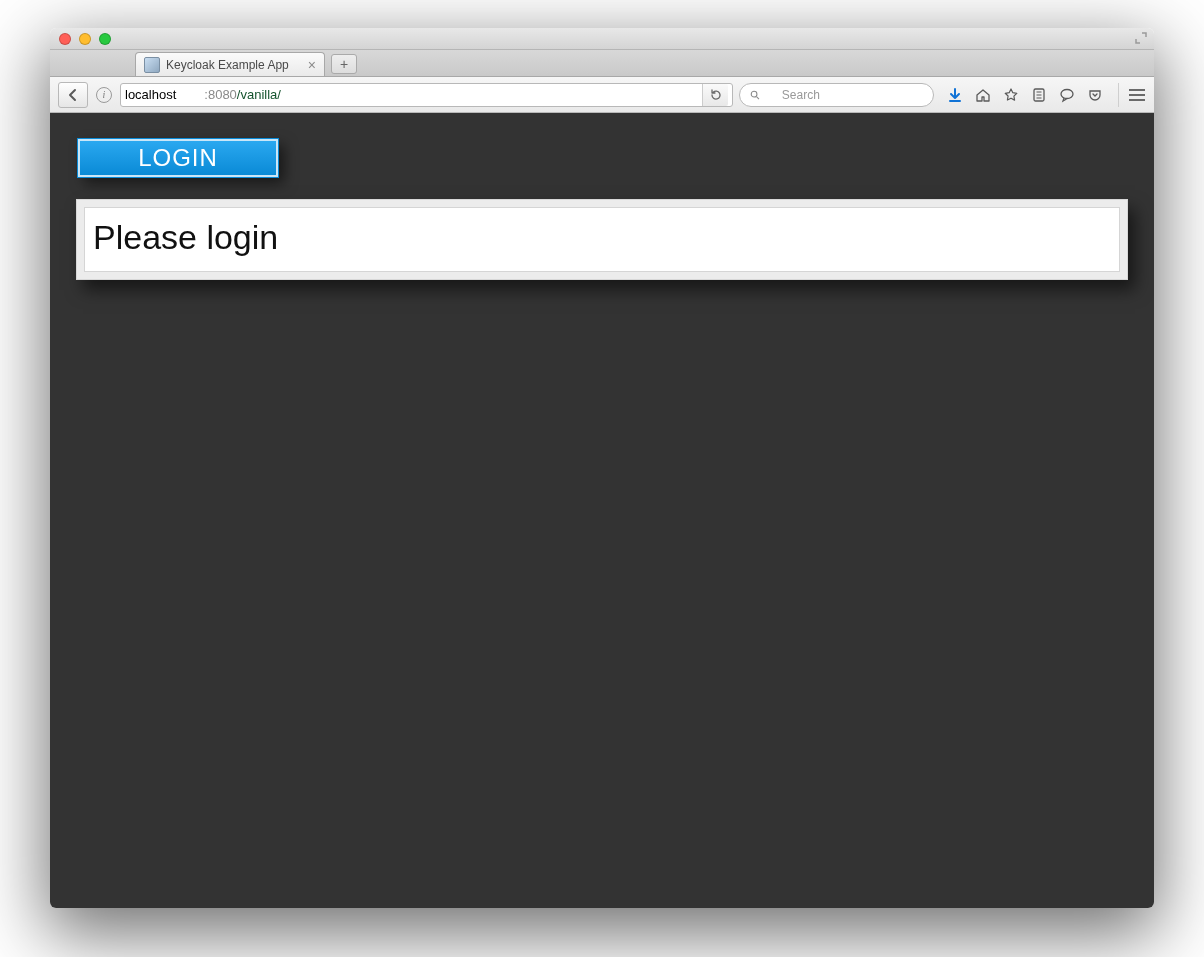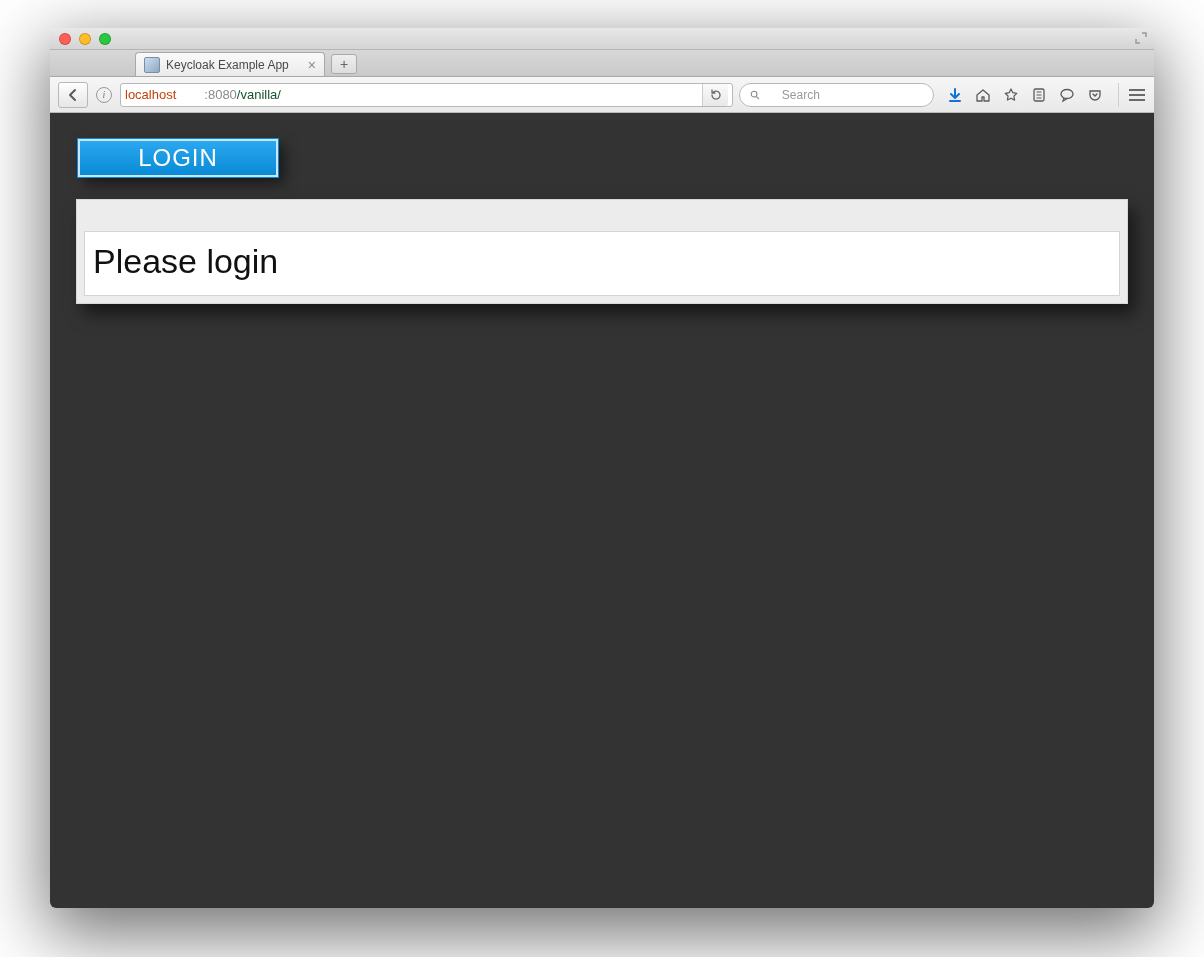--- a/index.html
+++ b/index.html
@@ -150,21 +150,21 @@
       height: 24px;
       border: 1px solid #b8b8b8;
       border-radius: 3px;
       background: #fff;
       display: flex;
       align-items: center;
       padding: 0 4px 0 4px;
       font-size: 13px;
       margin-left: 2px;
     }
-    .urlbar-host { color: #c2410c; }
+    .urlbar-host { color: #000000; }
     .urlbar-port { color: #8a8a8a; padding-left: 28px; }
     .urlbar-path { color: #14532d; }
     .reload-cap {
       width: 26px;
       height: 22px;
       margin-left: auto;
       border-left: 1px solid #ccc;
       background: linear-gradient(#fafafa,#e8e8e8);
       display: flex;
       align-items: center;
@@ -253,21 +253,20 @@
       margin-top: 22px;
       background: #ececec;
       border: 1px solid #d8d8d8;
       padding: 7px;
       box-shadow: 7px 10px 16px rgba(0,0,0,0.55);
     }
     .content-inner {
       background: #fff;
       border: 1px solid #d5d5d5;
       padding: 10px 8px 14px 8px;
-      margin-top: 24px;
     }
     .content-inner h1 {
       font-size: 34px;
       font-weight: 400;
       color: #111;
       font-family: "Helvetica Neue", Arial, sans-serif;
     }
   </style>
 </head>
 <body>

